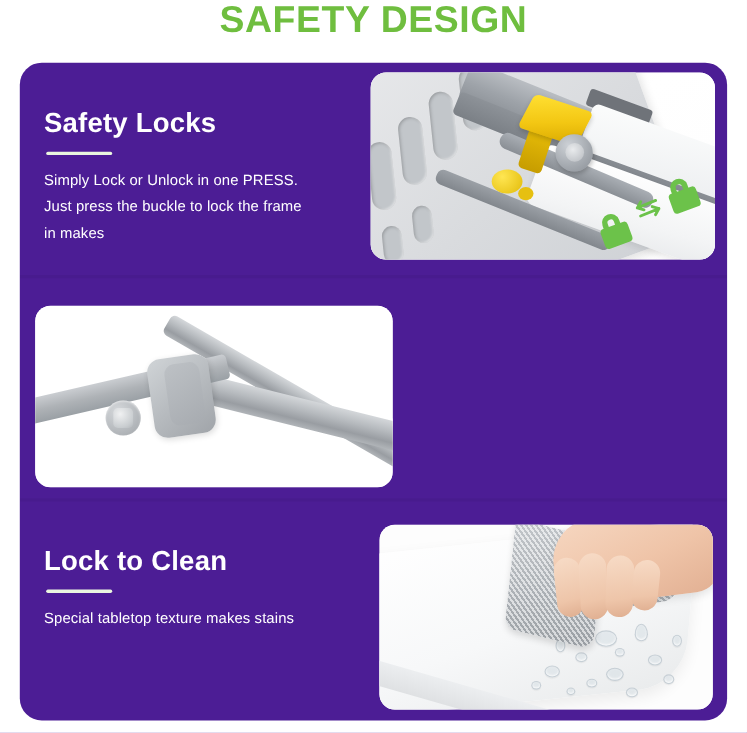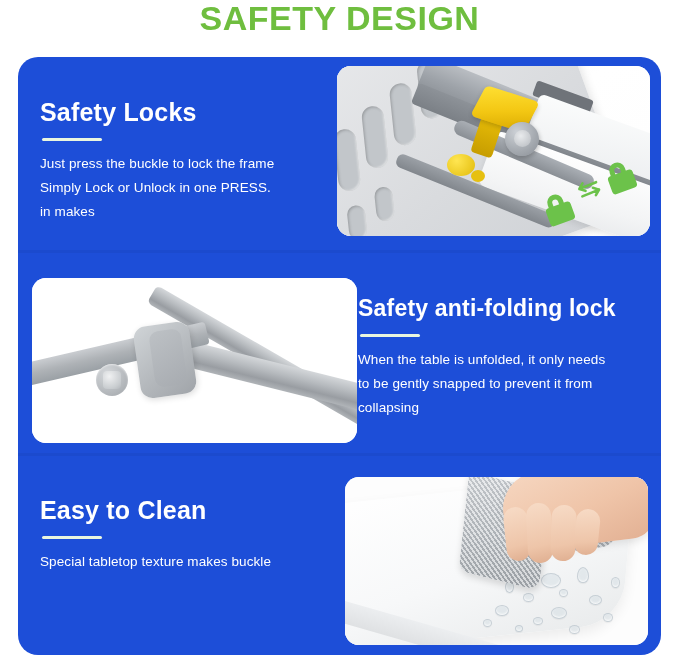--- a/index.html
+++ b/index.html
@@ -31,21 +31,21 @@
     white-space: nowrap;
   }
 
   
   .board {
     position: absolute;
     left: 18px;
     top: 57px;
     width: 643px;
     height: 598px;
-    background: #1d4ed8;
+    background: #4c1d95;
     border-radius: 20px;
     overflow: hidden;
   }
   .seam {
     position: absolute;
     left: 0;
     width: 643px;
     height: 3px;
     background: rgba(0, 0, 0, 0.045);
   }
@@ -402,22 +402,22 @@
 <div class="page-title">SAFETY DESIGN</div>
 
 <div class="board">
 
   <section class="panel p1">
 
     <div class="text-block left">
       <h2 class="panel-heading">Safety Locks</h2>
       <div class="rule"></div>
       <p class="panel-body">
+        <span>Simply Lock or Unlock in one PRESS.</span>
         <span>Just press the buckle to lock the frame</span>
-        <span>Simply Lock or Unlock in one PRESS.</span>
         <span>in makes</span>
       </p>
     </div>
 
     <div class="photo-card c1">
       <div class="photo-inner">
         <div class="p1-bg"></div>
         <div class="p1-panelTop">
           <div class="slot" style="left:40px;  top:74px;  width:22px; height:62px; transform:rotate(14deg);"></div>
           <div class="slot" style="left:74px;  top:62px;  width:22px; height:62px; transform:rotate(14deg);"></div>
@@ -457,29 +457,20 @@
           </svg>
         </div>
       </div>
     </div>
   </section>
 
   <div class="seam s1"></div>
 
   <section class="panel p2">
 
-    <div class="text-block right">
-      <h2 class="panel-heading small">Safety anti-folding lock</h2>
-      <div class="rule"></div>
-      <p class="panel-body">
-        <span>When the table is unfolded, it only needs</span>
-        <span>to be gently snapped to prevent it from</span>
-        <span>collapsing</span>
-      </p>
-    </div>
 
     <div class="photo-card c2">
       <div class="photo-inner">
         <div class="p2-bg"></div>
         <div class="tube p2-tubeA"></div>
         <div class="p2-tubeTopHi"></div>
         <div class="tube p2-tubeB"></div>
         <div class="p2-strap"></div>
         <div class="p2-bracket"></div>
         <div class="p2-bracketInner"></div>
@@ -487,24 +478,24 @@
         <div class="p2-rivetInner"></div>
       </div>
     </div>
   </section>
 
   <div class="seam s2"></div>
 
   <section class="panel p3">
 
     <div class="text-block left">
-      <h2 class="panel-heading">Easy to Clean</h2>
+      <h2 class="panel-heading">Lock to Clean</h2>
       <div class="rule"></div>
       <p class="panel-body">
-        <span>Special tabletop texture makes buckle</span>
+        <span>Special tabletop texture makes stains</span>
       </p>
     </div>
 
     <div class="photo-card c3">
       <div class="photo-inner">
         <div class="p3-bg"></div>
         <div class="p3-table"></div>
         <div class="p3-tableEdge"></div>
 
         <div class="drop" style="left:196px; top:96px;  width:18px; height:13px;"></div>

